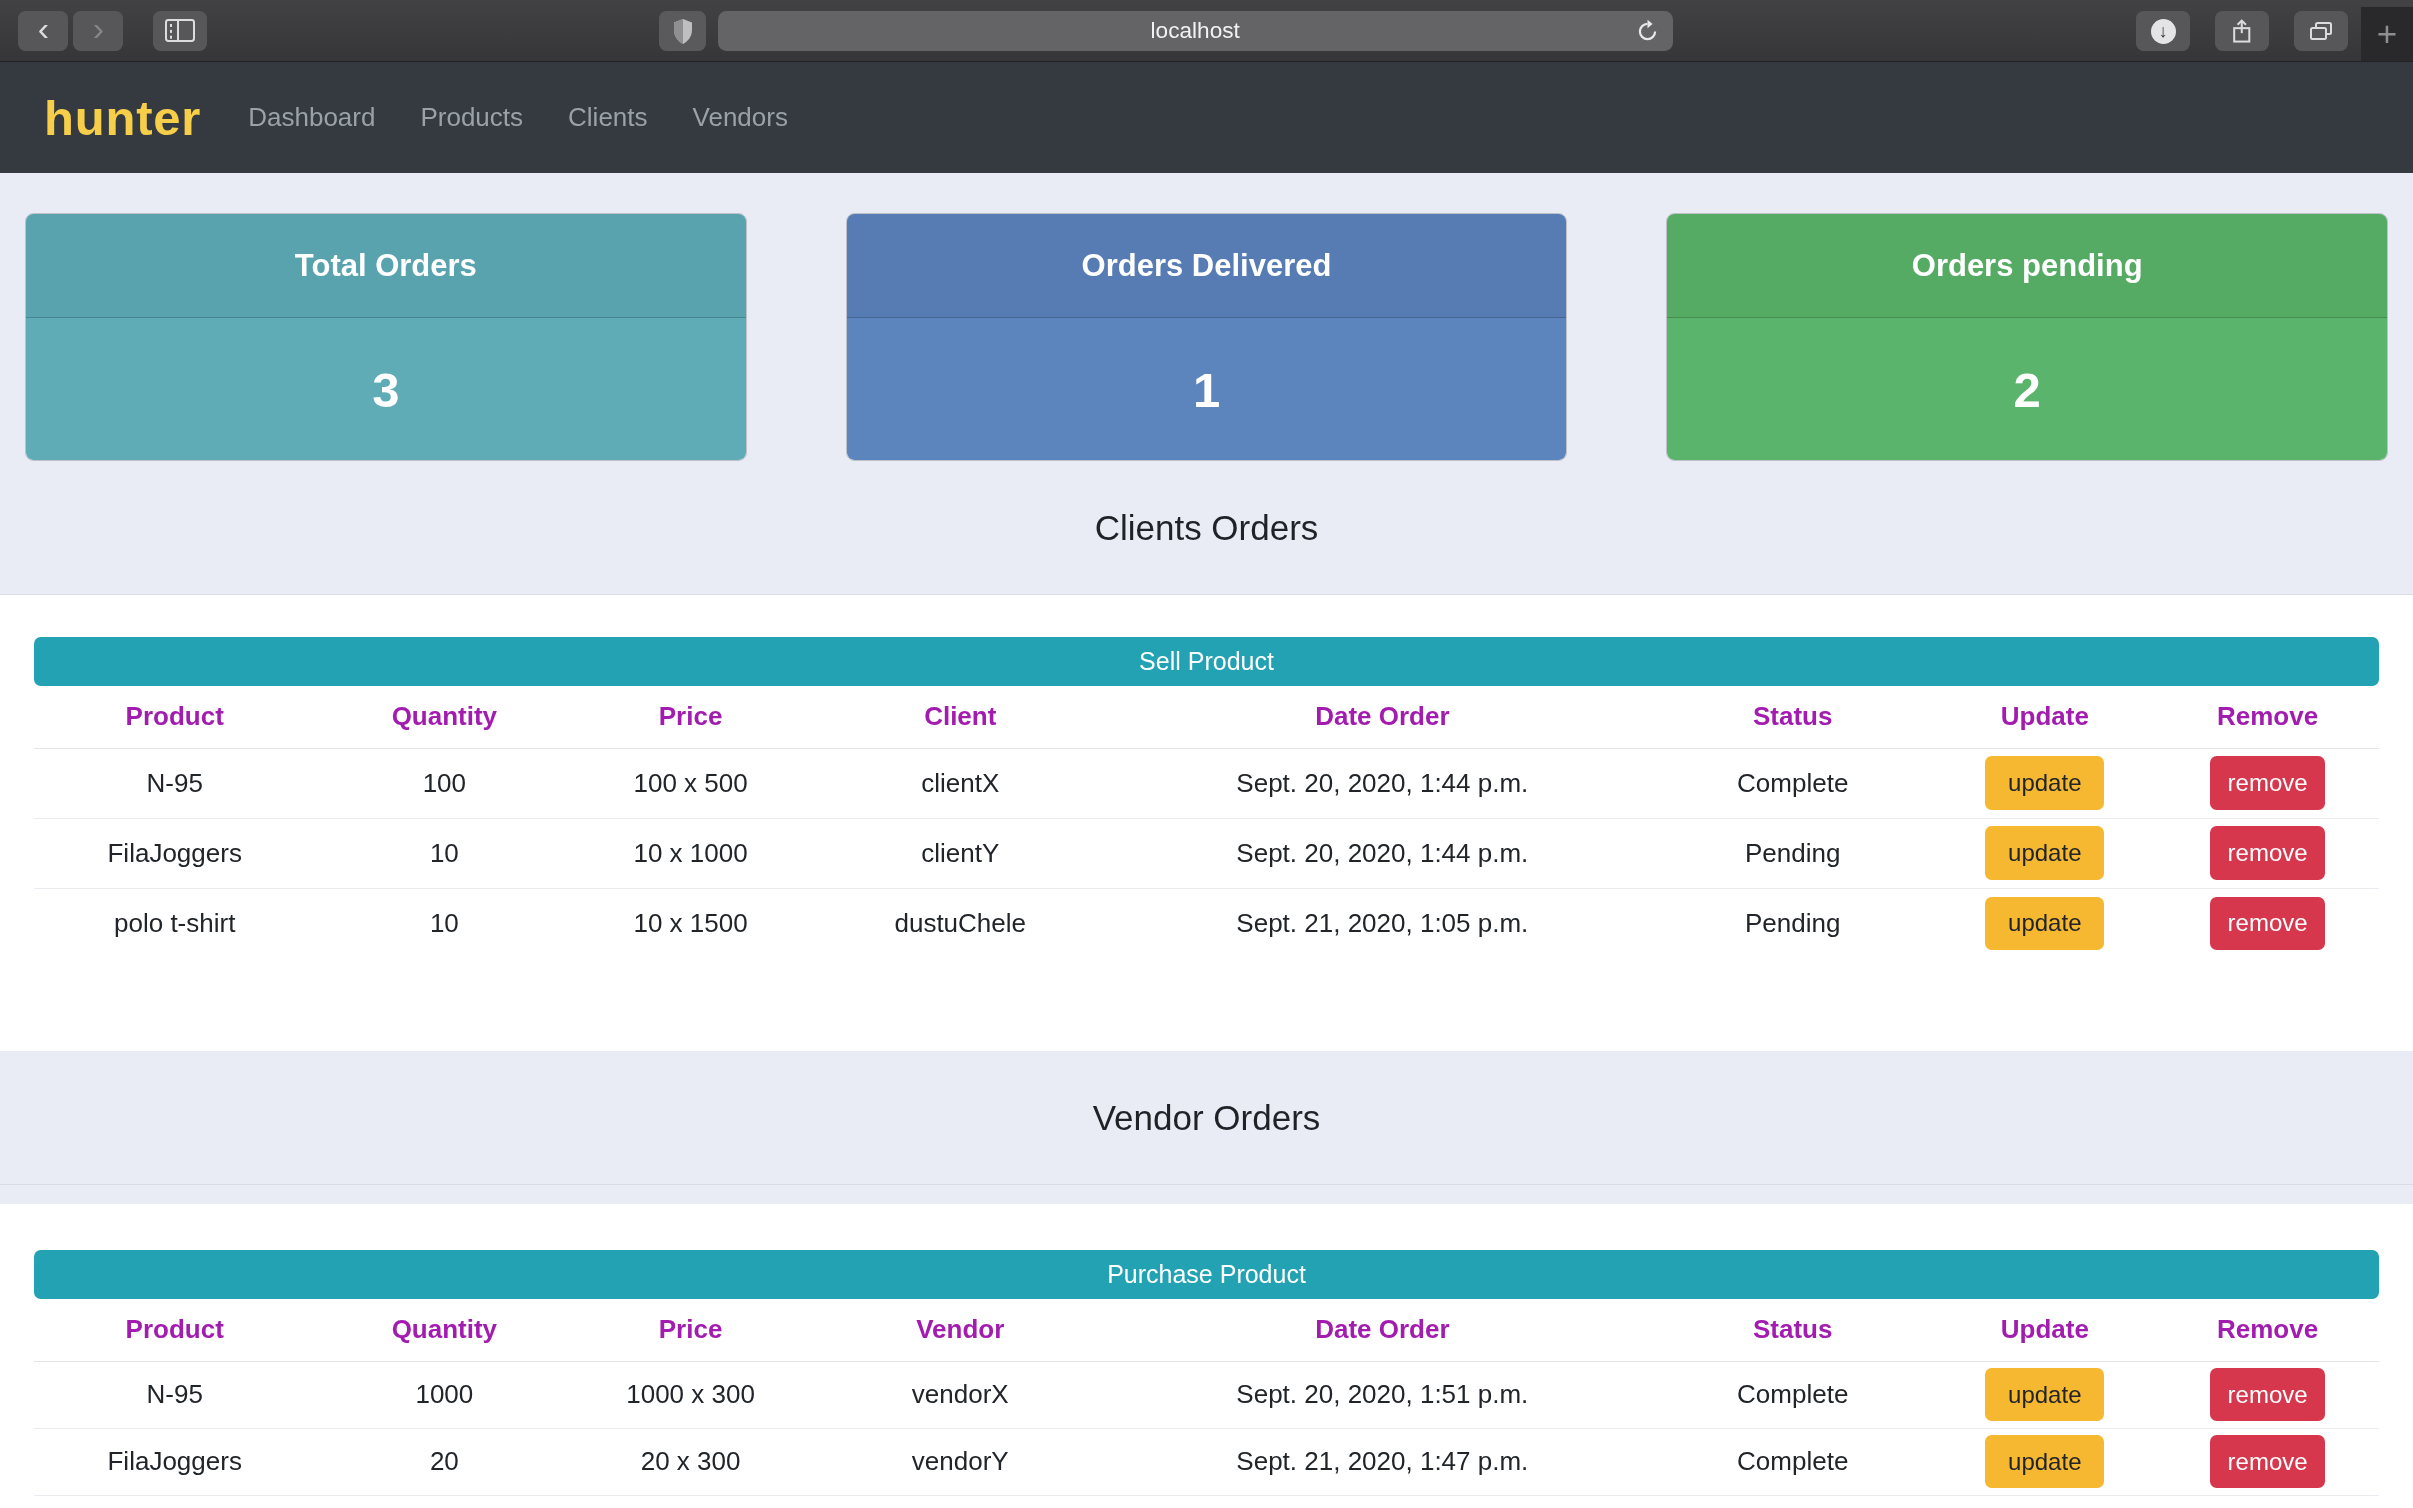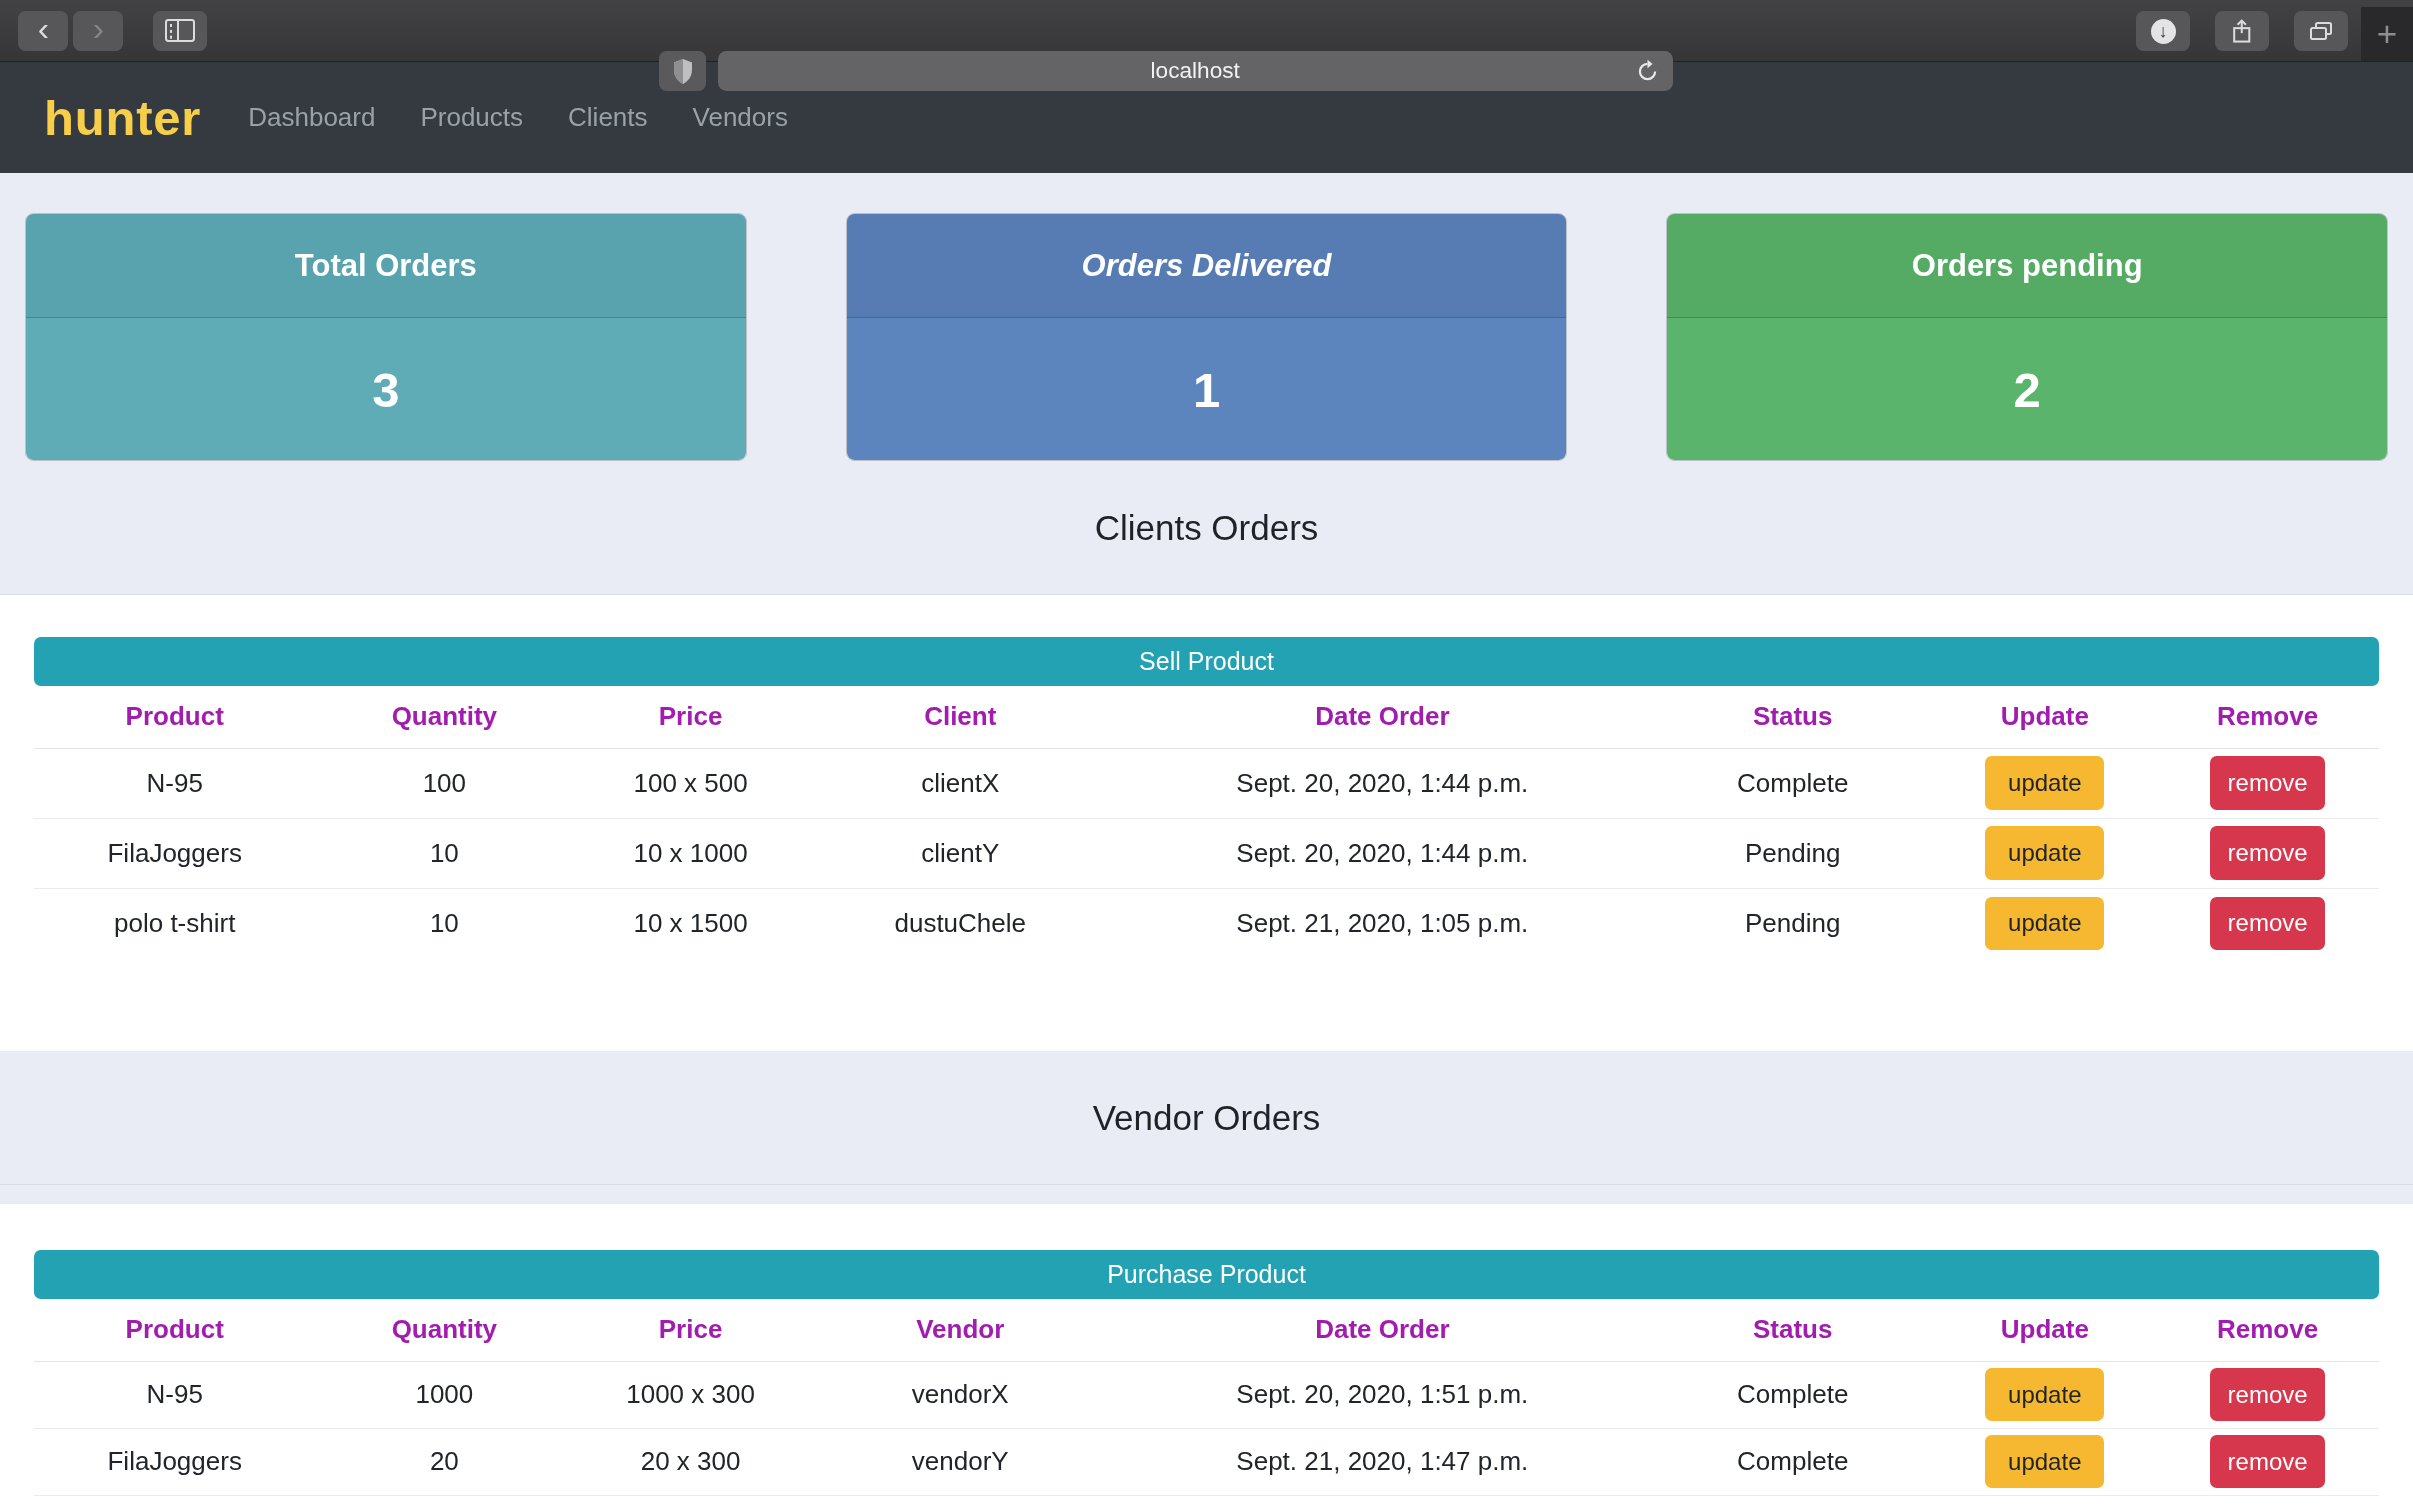--- a/index.html
+++ b/index.html
@@ -25,21 +25,21 @@
   }
   .nav-arrow { width:50px; font-size:34px; line-height:0; padding-bottom:5px; }
   .nav-arrow.disabled { color:#85858a; }
   .btn-gap { width:5px; }
   .sidebar-btn { width:54px; margin-left:30px; }
   .sidebar-glyph { position:relative; width:30px; height:23.5px; border:2.1px solid #dcdcde; border-radius:3.4px; }
   .sidebar-glyph .divider { position:absolute; left:9.2px; top:0; bottom:0; width:2.1px; background:#dcdcde; }
   .sidebar-glyph .dots { position:absolute; left:2.5px; top:3.4px; width:2.5px; height:2.5px; background:#dcdcde;
     box-shadow:0 5.9px 0 #dcdcde, 0 11.7px 0 #dcdcde; }
 
-  .url-zone { position:absolute; left:659px; top:11px; display:flex; align-items:center;margin-top:40px; }
+  .url-zone { position:absolute; left:659px; top:11px; display:flex; align-items:center; }
   .shield-btn { width:47px; height:40px; background:#5a5a5d; border-radius:7.5px; margin-right:11.7px;
     display:flex; align-items:center; justify-content:center; }
   .url-field {
     position:relative; width:955px; height:40px; background:#646467; border-radius:8.4px;
     display:flex; align-items:center; justify-content:center;
     color:#f2f2f3; font-size:22.6px;
   }
   .refresh-icon { position:absolute; right:11.7px; top:6.7px; width:27px; height:27px; }
 
   .right-icons { position:absolute; right:65px; top:11px; display:flex; gap:25px; }
@@ -166,21 +166,21 @@
   </div>
 </div>
 
 <div class="cards-area">
   <div class="cards">
     <div class="card">
       <div class="card-header" style="background-color: rgb(88, 163, 174);">Total Orders</div>
       <div class="card-body" style="background-color: rgb(95, 171, 182);">3</div>
     </div>
     <div class="card">
-      <div class="card-header" style="background-color: rgb(86, 124, 179); font-style: italic;">Orders Delivered</div>
+      <div class="card-header" style="background-color: rgb(86, 124, 179);">Orders Delivered</div>
       <div class="card-body" style="background-color: rgb(92, 132, 189);">1</div>
     </div>
     <div class="card">
       <div class="card-header" style="background-color: rgb(85, 171, 100);">Orders pending</div>
       <div class="card-body" style="background-color: rgb(91, 180, 108);">2</div>
     </div>
   </div>
 </div>
 
 <div class="section-head">

